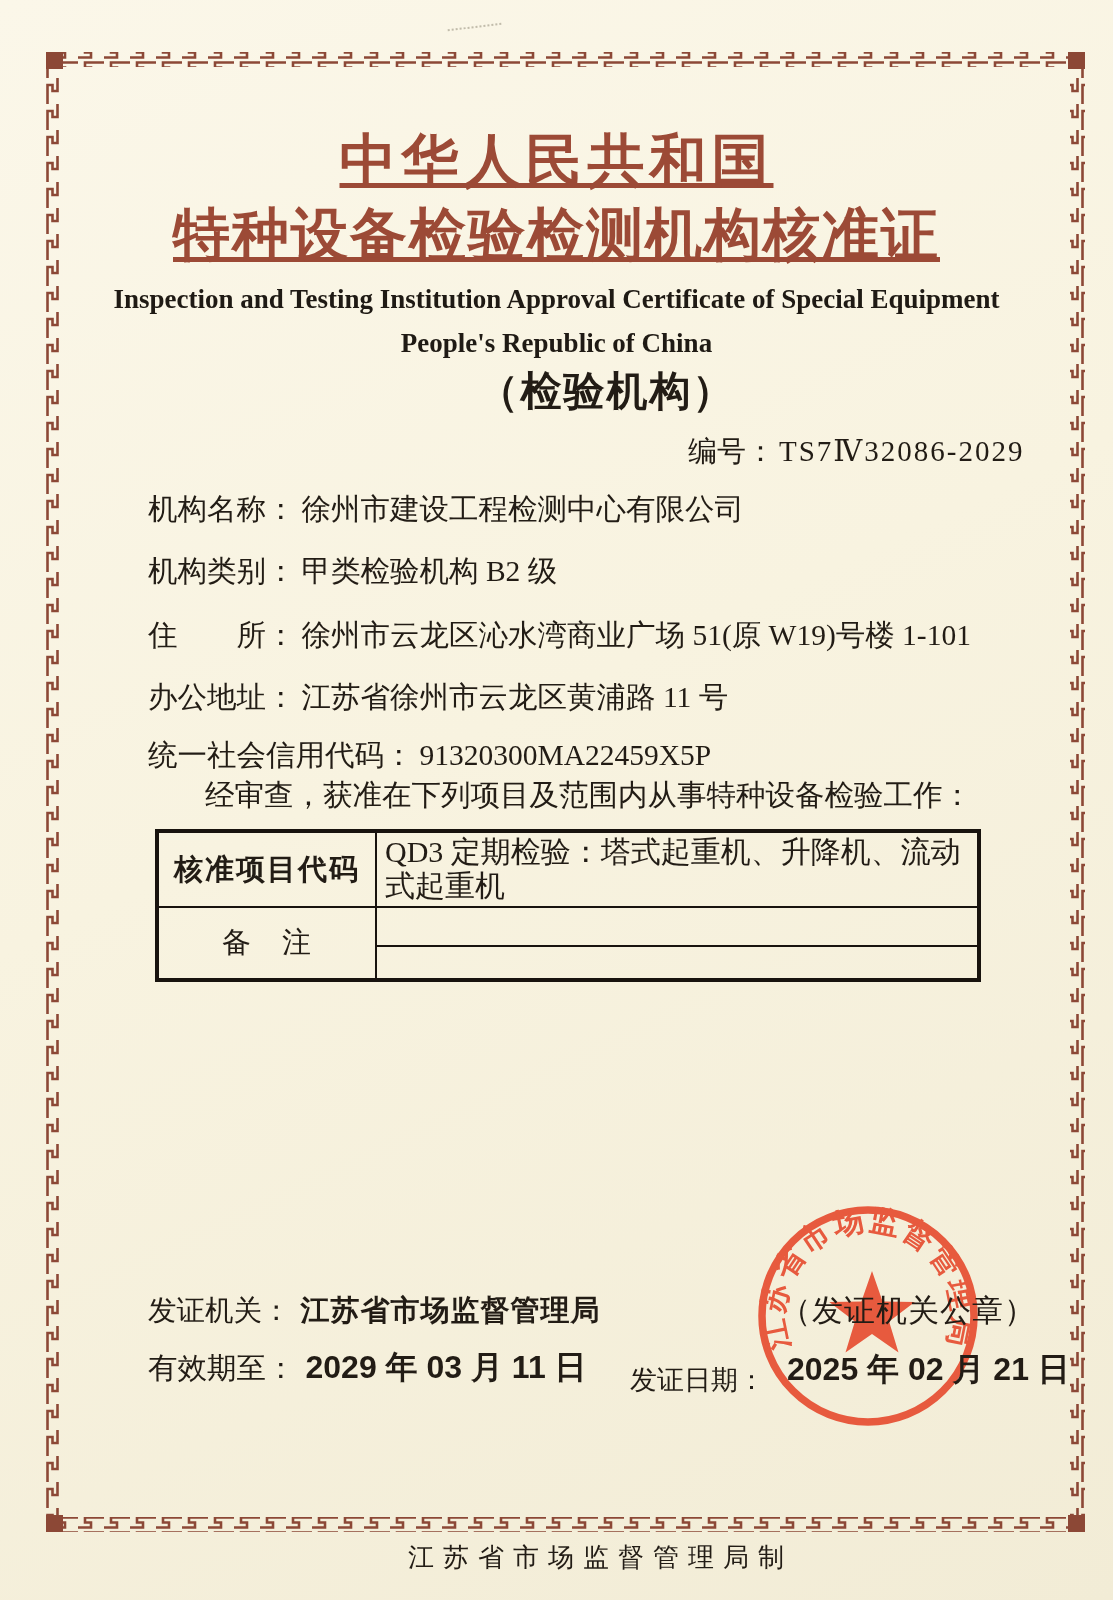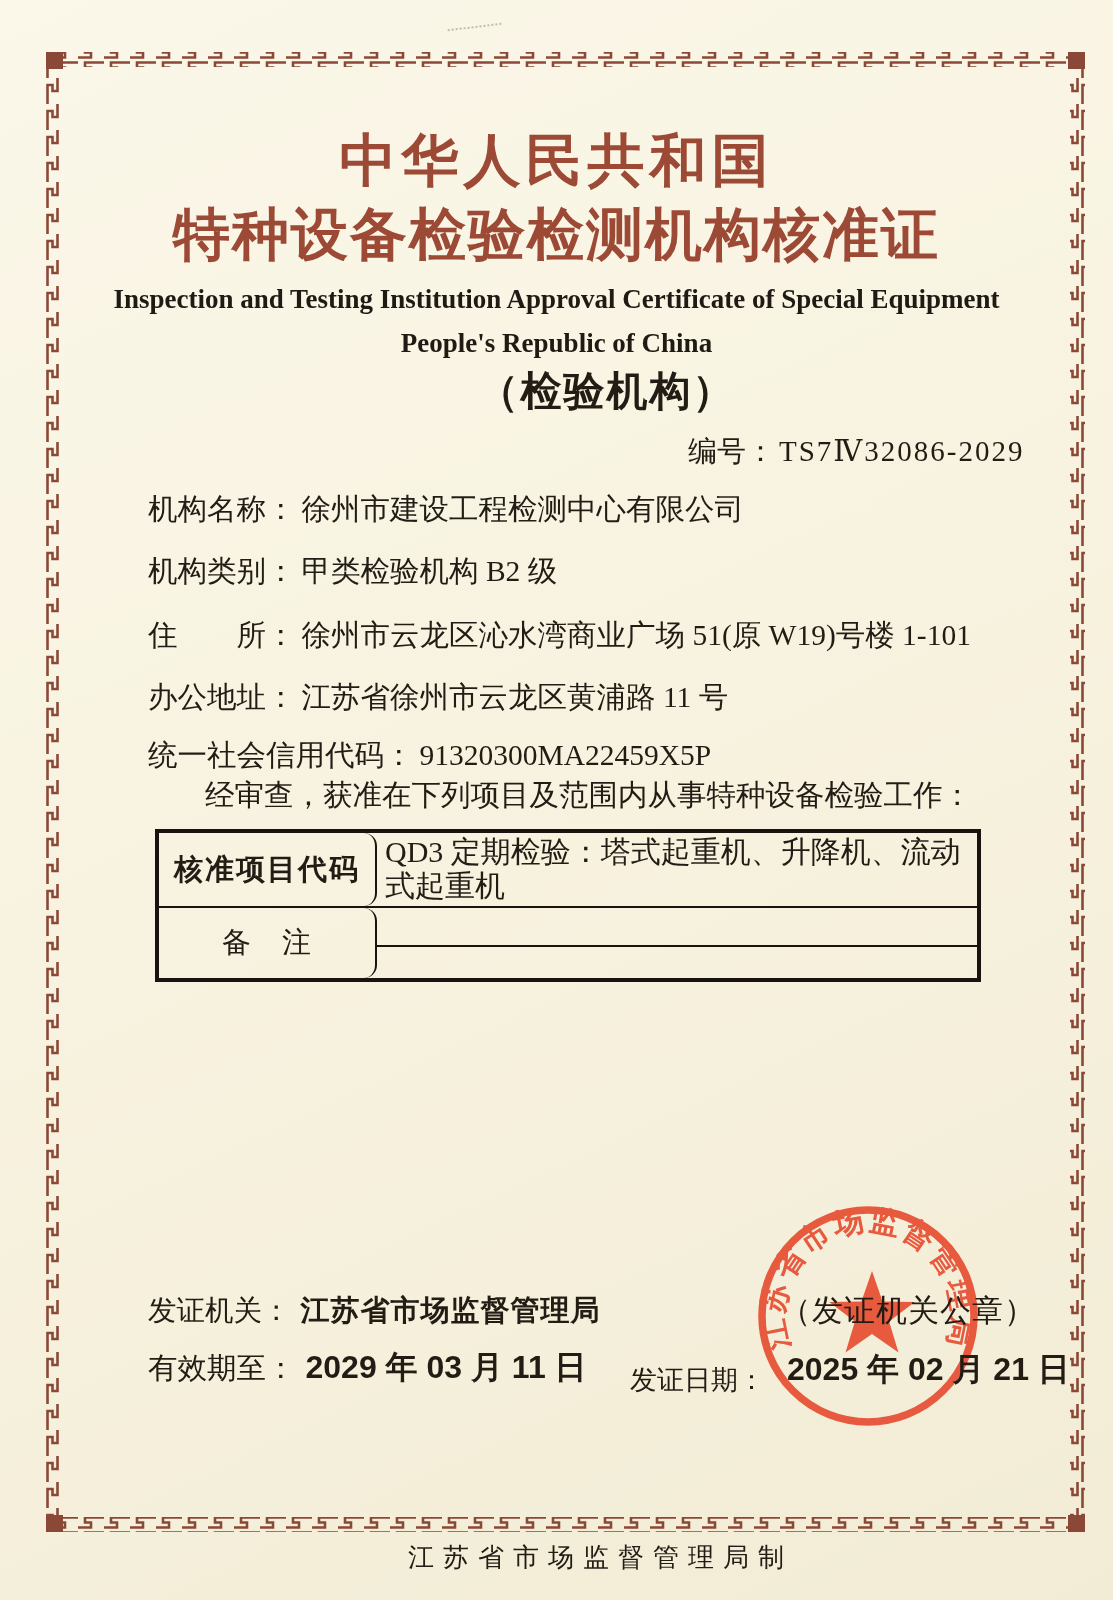--- a/index.html
+++ b/index.html
@@ -4,21 +4,21 @@
 <style>
   html,body { margin:0; padding:0; background:#e8e4d4; }
   .page {
     position:relative; width:1113px; height:1600px; margin:0 auto;
     background:linear-gradient(155deg,#fbf7e9 0%, #f8f3e0 45%, #f2ecd6 100%);
     font-family:"Liberation Serif","DejaVu Serif",serif;
     color:#221c15; overflow:hidden;
   }
   .frame { position:absolute; left:0; top:0; }
   .center { position:absolute; left:0; right:0; text-align:center; white-space:nowrap; }
-  .title-cn { color:#9c4a36; font-weight:bold; font-size:57px; line-height:1; }
+  .title-cn { color:#9c4a36; font-weight:bold; font-size:57px; line-height:1;text-decoration:underline; }
   #title1 { top:132px; letter-spacing:5px; }
   #title2 { top:206px; letter-spacing:2px; }
   .title-en { font-weight:bold; font-size:27px; line-height:1.1; color:#1f1a14; }
   #eng1 { top:285px; }
   #eng2 { top:329px; }
   .subtitle {
     position:absolute; top:364px; left:50%; transform:translateX(calc(-50% + 50px));
     font-family:"Liberation Sans","DejaVu Sans",sans-serif;
     font-weight:600; font-size:41px; letter-spacing:2px; white-space:nowrap;
   }
@@ -32,21 +32,21 @@
   .cert-table {
     position:absolute; left:155px; top:829px; width:826px; height:153px;
     border:4px solid #18130e; box-sizing:border-box; display:flex; flex-direction:column;
     background:transparent;
   }
   .ct-row { display:flex; box-sizing:border-box; }
   .ct-r1 { height:75px; border-bottom:2px solid #18130e; }
   .ct-r2 { flex:1; }
   .ct-labelcell {
     width:218px; box-sizing:border-box; border-right:2px solid #18130e;
-    display:flex; align-items:center; justify-content:center;border-radius:13px;
+    display:flex; align-items:center; justify-content:center;
   }
   .ct-r1 .ct-labelcell { font-weight:bold; font-size:29px; letter-spacing:2px; }
   .ct-r2 .ct-labelcell { font-size:29px; letter-spacing:1px; }
   .ct-valuecell { flex:1; font-size:30px; line-height:34px; padding:2px 8px 6px 8px; }
   .ct-sub { flex:1; display:flex; flex-direction:column; }
   .ct-sub-r1 { height:37px; border-bottom:2px solid #18130e; }
   .ct-sub-r2 { flex:1; }
   .bottom-line { position:absolute; white-space:nowrap; }
   #issuer { left:148px; top:1291px; font-size:28.5px; }
   #issuer .val { font-weight:bold; font-size:29px; margin-left:10px; letter-spacing:1px; }

